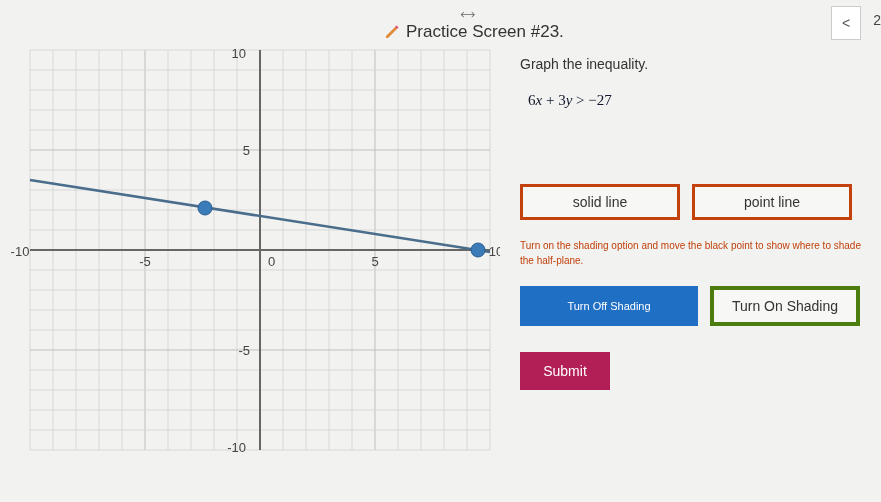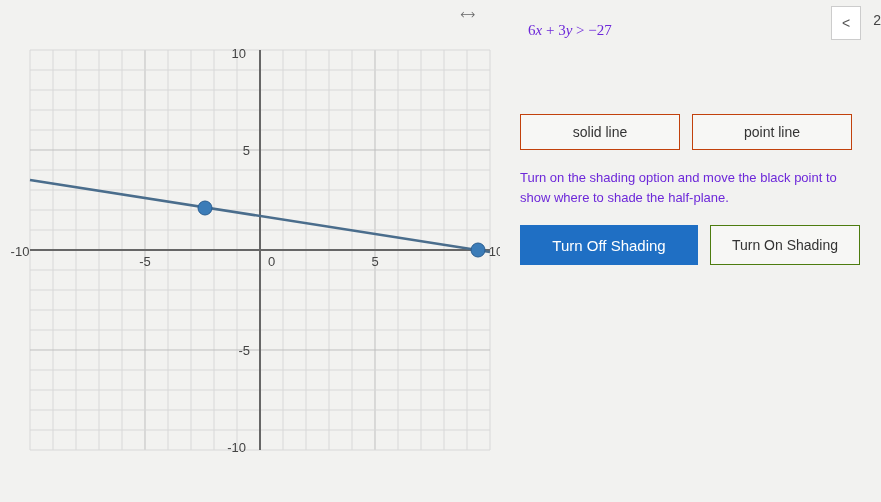--- a/index.html
+++ b/index.html
@@ -82,78 +82,78 @@
   .pencil-icon { width:16px; height:16px; }
   .subtitle {
     margin-left: 140px;
     font-size: 14px;
     color: #333;
     margin-bottom: 20px;
   }
   .equation {
     margin-left: 148px;
     font-size: 15px;
-    color: #6d28d9;
+    color: #0f172a;
     margin-bottom: 75px;
     font-family: "Times New Roman", serif;
   }
   .select-label {
     margin-left: 140px;
     font-size: 13.5px;
     color: #333;
     margin-bottom: 12px;
   }
   .btn-row {
     margin-left: 140px;
     display: flex;
     gap: 12px;
     margin-bottom: 18px;
   }
   .option-btn {
     flex: 0 0 160px;
     height: 36px;
     background: #f7f7f5;
-    border: 1px solid #c2410c;
+    border: 3px solid #c2410c;
     display: flex;
     align-items: center;
     justify-content: center;
     font-size: 14px;
     color: #333;
     cursor: pointer;
   }
   .instruction {
     margin-left: 140px;
-    font-size: 13px;
-    color: #6d28d9;
+    font-size: 10px;
+    color: #c2410c;
     line-height: 1.5;
     margin-bottom: 18px;
     width: 350px;
   }
   .shade-row {
     margin-left: 140px;
     display: flex;
     gap: 12px;
     margin-bottom: 26px;
   }
   .shade-off {
     flex: 0 0 178px;
     height: 40px;
     background: #1f6fc4;
     color: #fff;
     display: flex;
     align-items: center;
     justify-content: center;
-    font-size: 15px;
+    font-size: 11px;
     cursor: pointer;
   }
   .shade-on {
     flex: 0 0 150px;
     height: 40px;
     background: #f7f7f5;
-    border: 1px solid #4d7c0f;
+    border: 4px solid #4d7c0f;
     display: flex;
     align-items: center;
     justify-content: center;
     font-size: 14px;
     color: #333;
     cursor: pointer;
   }
   .submit-btn {
     margin-left: 140px;
     width: 90px;
@@ -239,33 +239,44 @@
     <text class="tick-label" x="365" y="226" text-anchor="middle">5</text>
     <text class="tick-label" x="486" y="216" text-anchor="middle">10</text>
     <text class="tick-label" x="236" y="18" text-anchor="end">10</text>
     <text class="tick-label" x="240" y="115" text-anchor="end">5</text>
     <text class="tick-label" x="240" y="315" text-anchor="end">-5</text>
     <text class="tick-label" x="236" y="412" text-anchor="end">-10</text>
   </svg>
 </div>
 
 <div class="right-panel">
+  <div class="title-row">
+    <svg class="pencil-icon" viewBox="0 0 16 16">
+      <path d="M2 14 L4 14 L13 5 L11 3 L2 12 Z" fill="#e08a3a"></path>
+      <path d="M11 3 L13 5 L14.5 3.5 L12.5 1.5 Z" fill="#d46"></path>
+    </svg>
+    <span>Practice Screen #23.</span>
+  </div>
+  <div class="subtitle">Graph the inequality.</div>
   <div class="equation">
     6<span style="font-style:italic">x</span> + 3<span style="font-style:italic">y</span> &gt; −27
   </div>
   <div class="btn-row">
     <div class="option-btn">
       <span>solid line</span>
     </div>
     <div class="option-btn">
       <span>point line</span>
     </div>
   </div>
   <div class="instruction">Turn on the shading option and move the black point to show where to shade the half-plane.</div>
   <div class="shade-row">
     <div class="shade-off">
       <span>Turn Off Shading</span>
     </div>
     <div class="shade-on">
       <span>Turn On Shading</span>
     </div>
   </div>
+  <div class="submit-btn">
+    <span>Submit</span>
+  </div>
 </div>
 
 </body></html>

